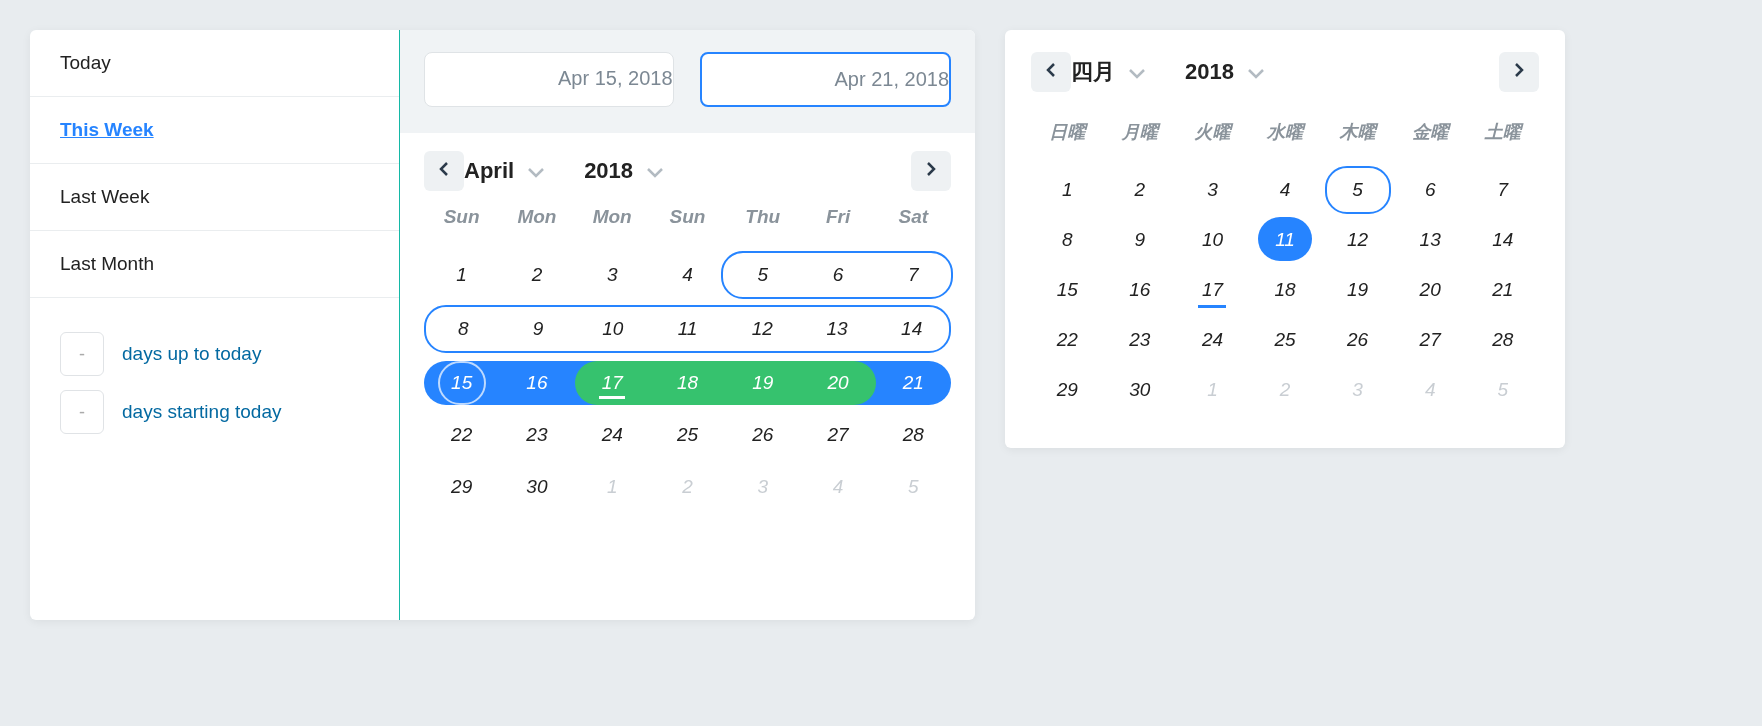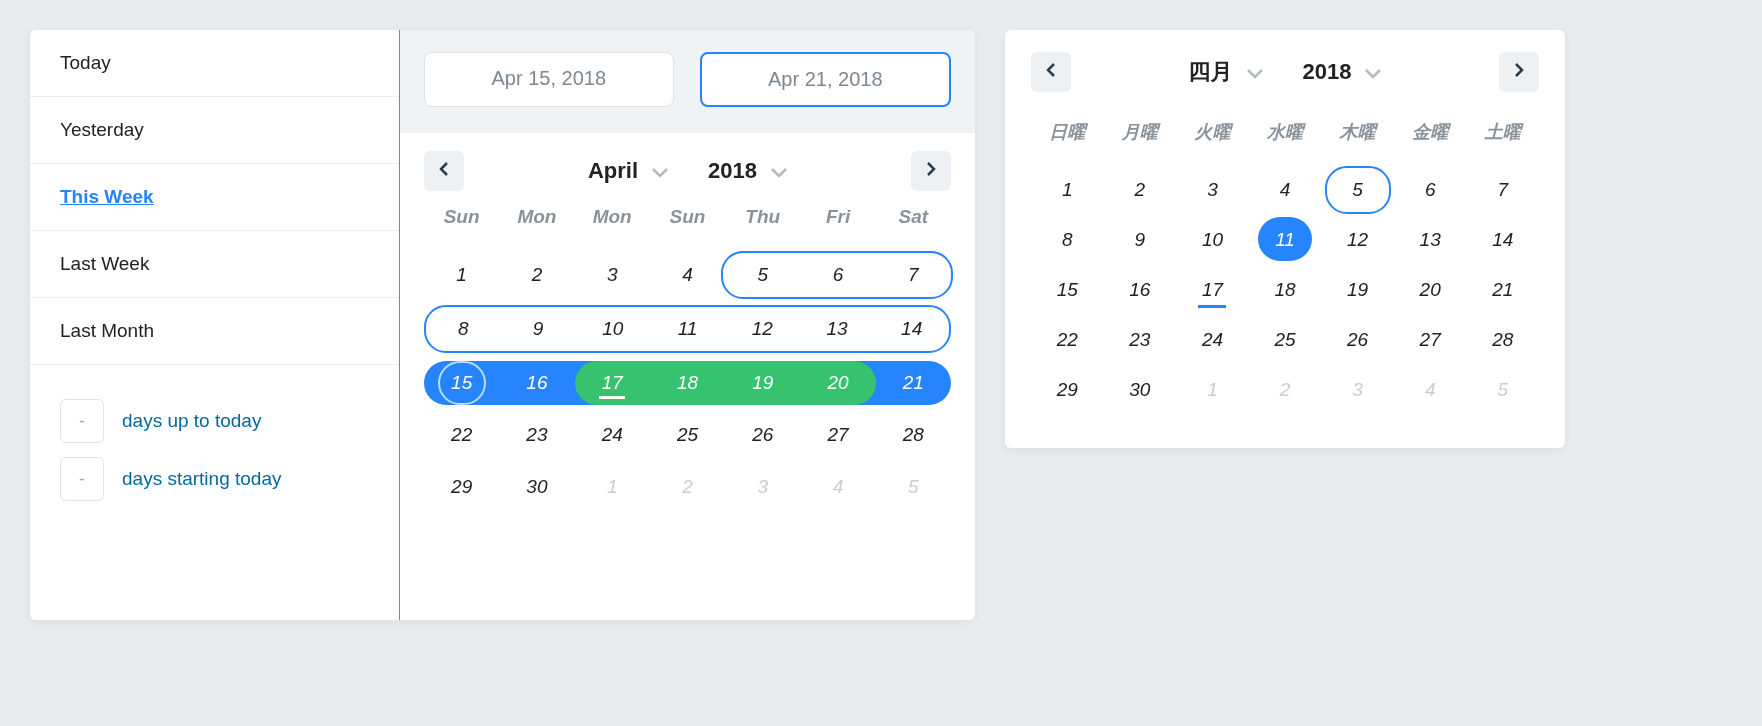--- a/index.html
+++ b/index.html
@@ -55,42 +55,42 @@
     gap: 26px;
     padding: 22px 24px 26px;
     background: #f0f3f5;
     border-top-right-radius: 6px;
   }
   .date-input {
     flex: 1;
     background: #fff;
     border: 1px solid #dfe3e6;
     border-radius: 8px;
-    text-align: center;
+    text-align: right;
     padding: 14px 0;
     font-size: 20px;
     color: #7c8893;
   }
   .date-input.focused { border: 2px solid #2684ff; }
   .cal-body { padding: 18px 24px 30px; }
   .cal-head {
     display: flex;
     align-items: center;
     margin-bottom: 4px;
   }
   .navbtn {
     width: 40px; height: 40px;
     background: #eef1f3;
     border-radius: 6px;
     display: flex; align-items: center; justify-content: center;
     cursor: pointer;
     color: #2b3a4a;
   }
   .navbtn svg { width: 12px; height: 14px; }
-  .my-group { flex: 1; display: flex; justify-content: center; gap: 40px; }
+  .my-group { flex: 1; display: flex; gap: 40px; }
   .sel { display: flex; align-items: center; gap: 14px; font-size: 22px; font-weight: 600; color: #222; cursor: pointer; }
   .chev { color: #b3bbc2; }
   .chev svg { width: 16px; height: 10px; }
   .dow-row, .wk-row { display: flex; font-style: italic; }
   .dow, .day {
     flex: 1;
     text-align: center;
     height: 44px;
     line-height: 44px;
     font-size: 19px;
@@ -165,21 +165,20 @@
     transform: translateX(-50%);
     width: 28px; height: 3px; background: #2684ff;
   }
 </style>
 </head>
 <body>
 
 <div class="panel range-picker">
   <div class="presets" id="preset-list">
       <div class="preset-item">Today</div>
-      <div class="preset-item">Yesterday</div>
       <div class="preset-item active">This Week</div>
       <div class="preset-item">Last Week</div>
       <div class="preset-item">Last Month</div>
       <div class="custom-section">
         <div class="custom-row">
           <div class="num-box">-</div>
           <span class="lbl">days up to today</span>
         </div>
         <div class="custom-row">
           <div class="num-box">-</div>

